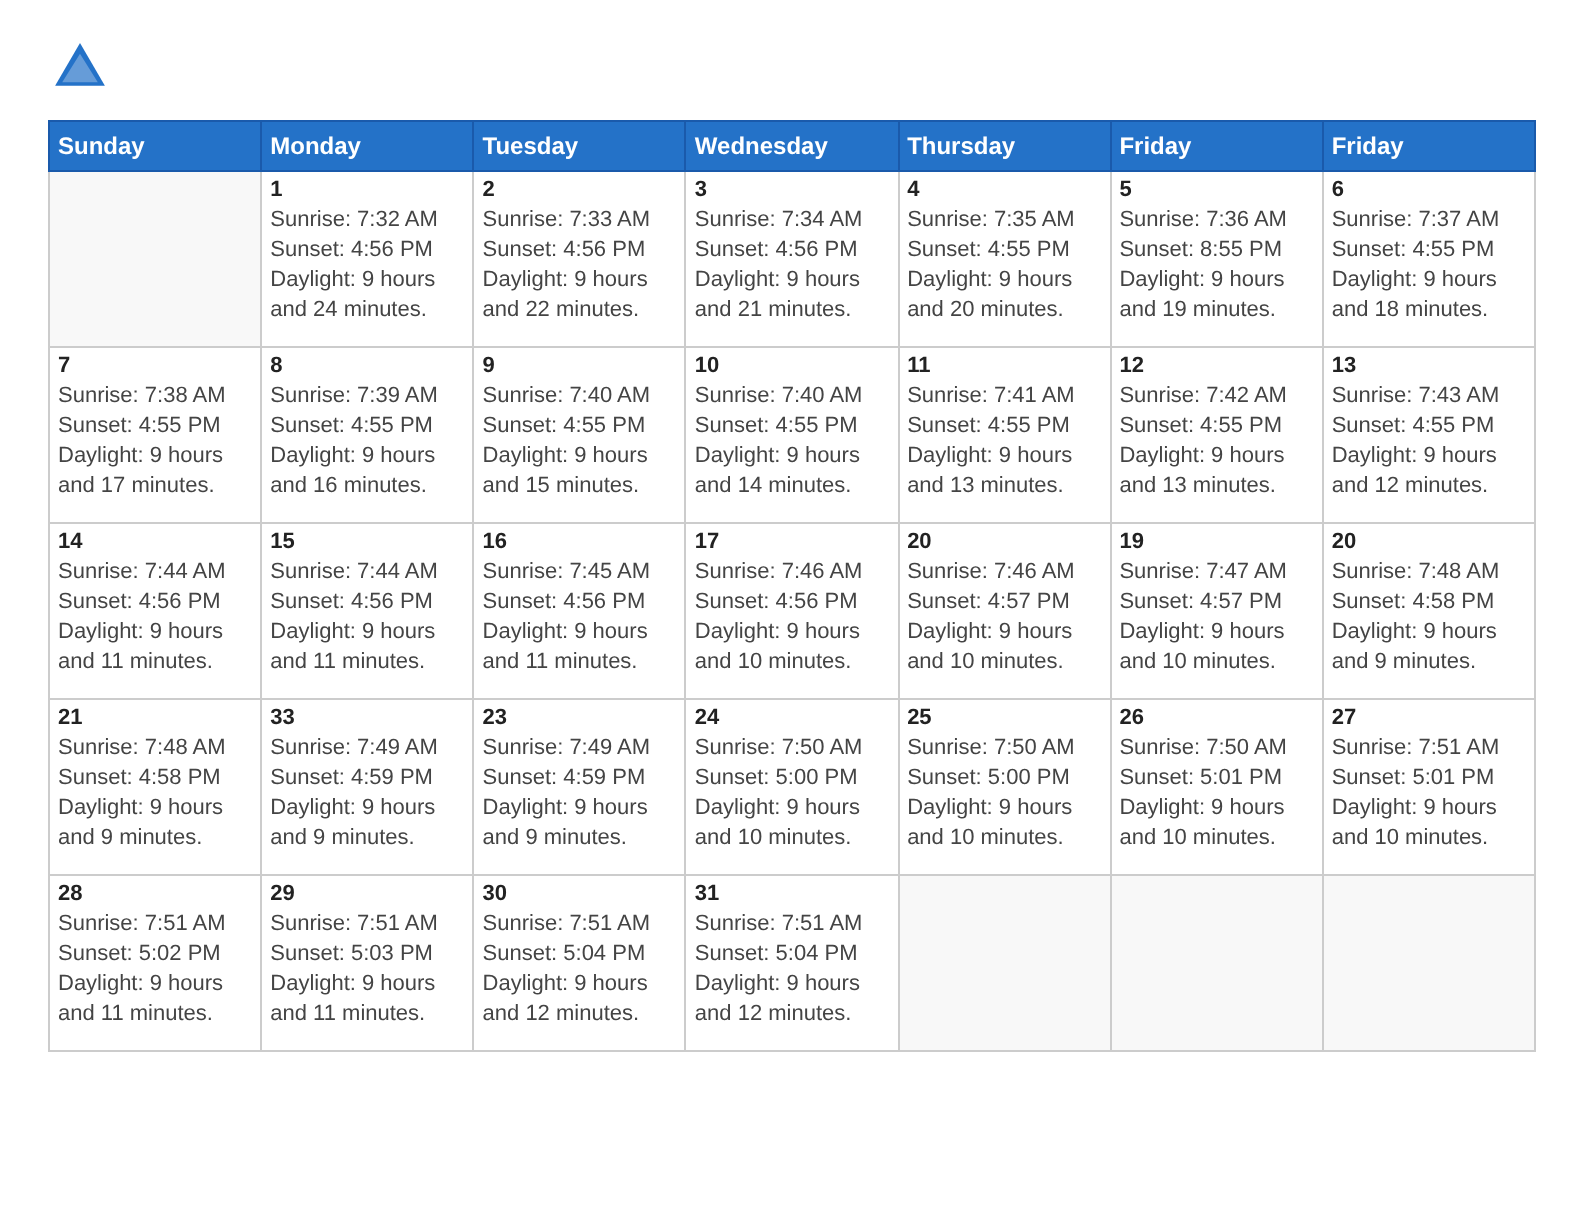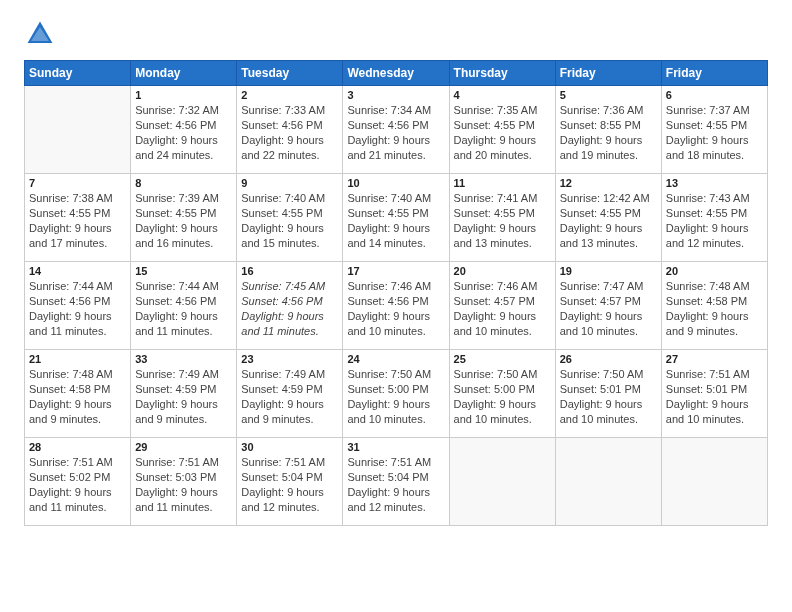--- a/index.html
+++ b/index.html
@@ -209,21 +209,21 @@
           </td>
           <td>
             <div class="day-num">11</div>
             <div class="day-info" style="white-space: pre-line;">Sunrise: 7:41 AM
 Sunset: 4:55 PM
 Daylight: 9 hours
 and 13 minutes.</div>
           </td>
           <td>
             <div class="day-num">12</div>
-            <div class="day-info" style="white-space: pre-line;">Sunrise: 12:42 AM
+            <div class="day-info" style="white-space: pre-line;">Sunrise: 7:42 AM
 Sunset: 4:55 PM
 Daylight: 9 hours
 and 13 minutes.</div>
           </td>
           <td>
             <div class="day-num">13</div>
             <div class="day-info" style="white-space: pre-line;">Sunrise: 7:43 AM
 Sunset: 4:55 PM
 Daylight: 9 hours
 and 12 minutes.</div>
@@ -239,21 +239,21 @@
           </td>
           <td>
             <div class="day-num">15</div>
             <div class="day-info" style="white-space: pre-line;">Sunrise: 7:44 AM
 Sunset: 4:56 PM
 Daylight: 9 hours
 and 11 minutes.</div>
           </td>
           <td>
             <div class="day-num">16</div>
-            <div class="day-info" style="white-space: pre-line; font-style: italic;">Sunrise: 7:45 AM
+            <div class="day-info" style="white-space: pre-line;">Sunrise: 7:45 AM
 Sunset: 4:56 PM
 Daylight: 9 hours
 and 11 minutes.</div>
           </td>
           <td>
             <div class="day-num">17</div>
             <div class="day-info" style="white-space: pre-line;">Sunrise: 7:46 AM
 Sunset: 4:56 PM
 Daylight: 9 hours
 and 10 minutes.</div>

